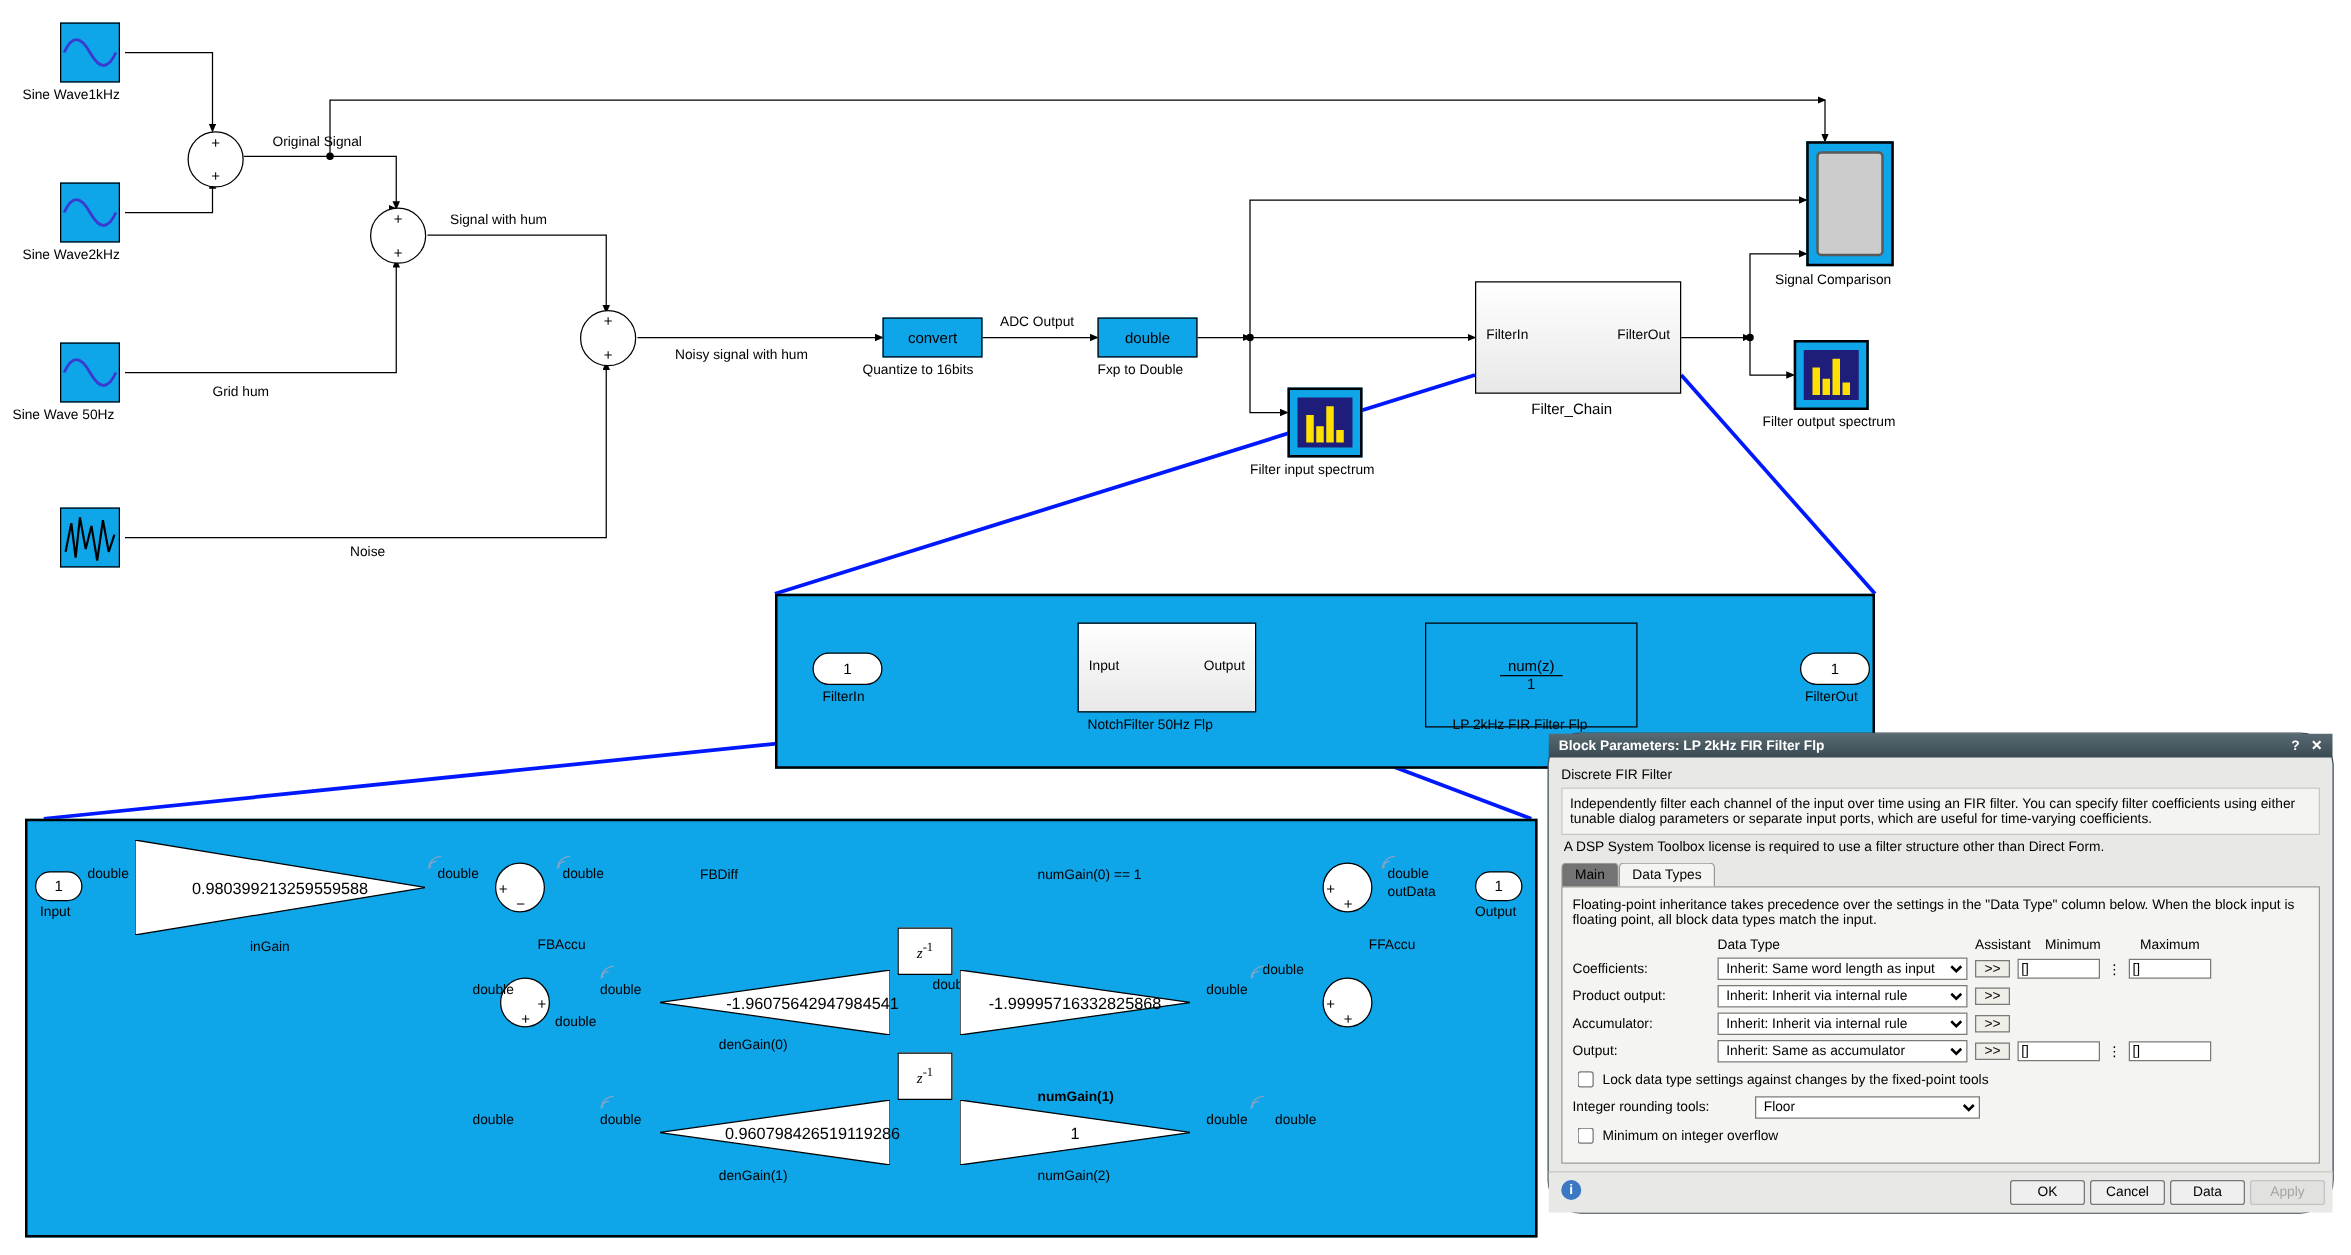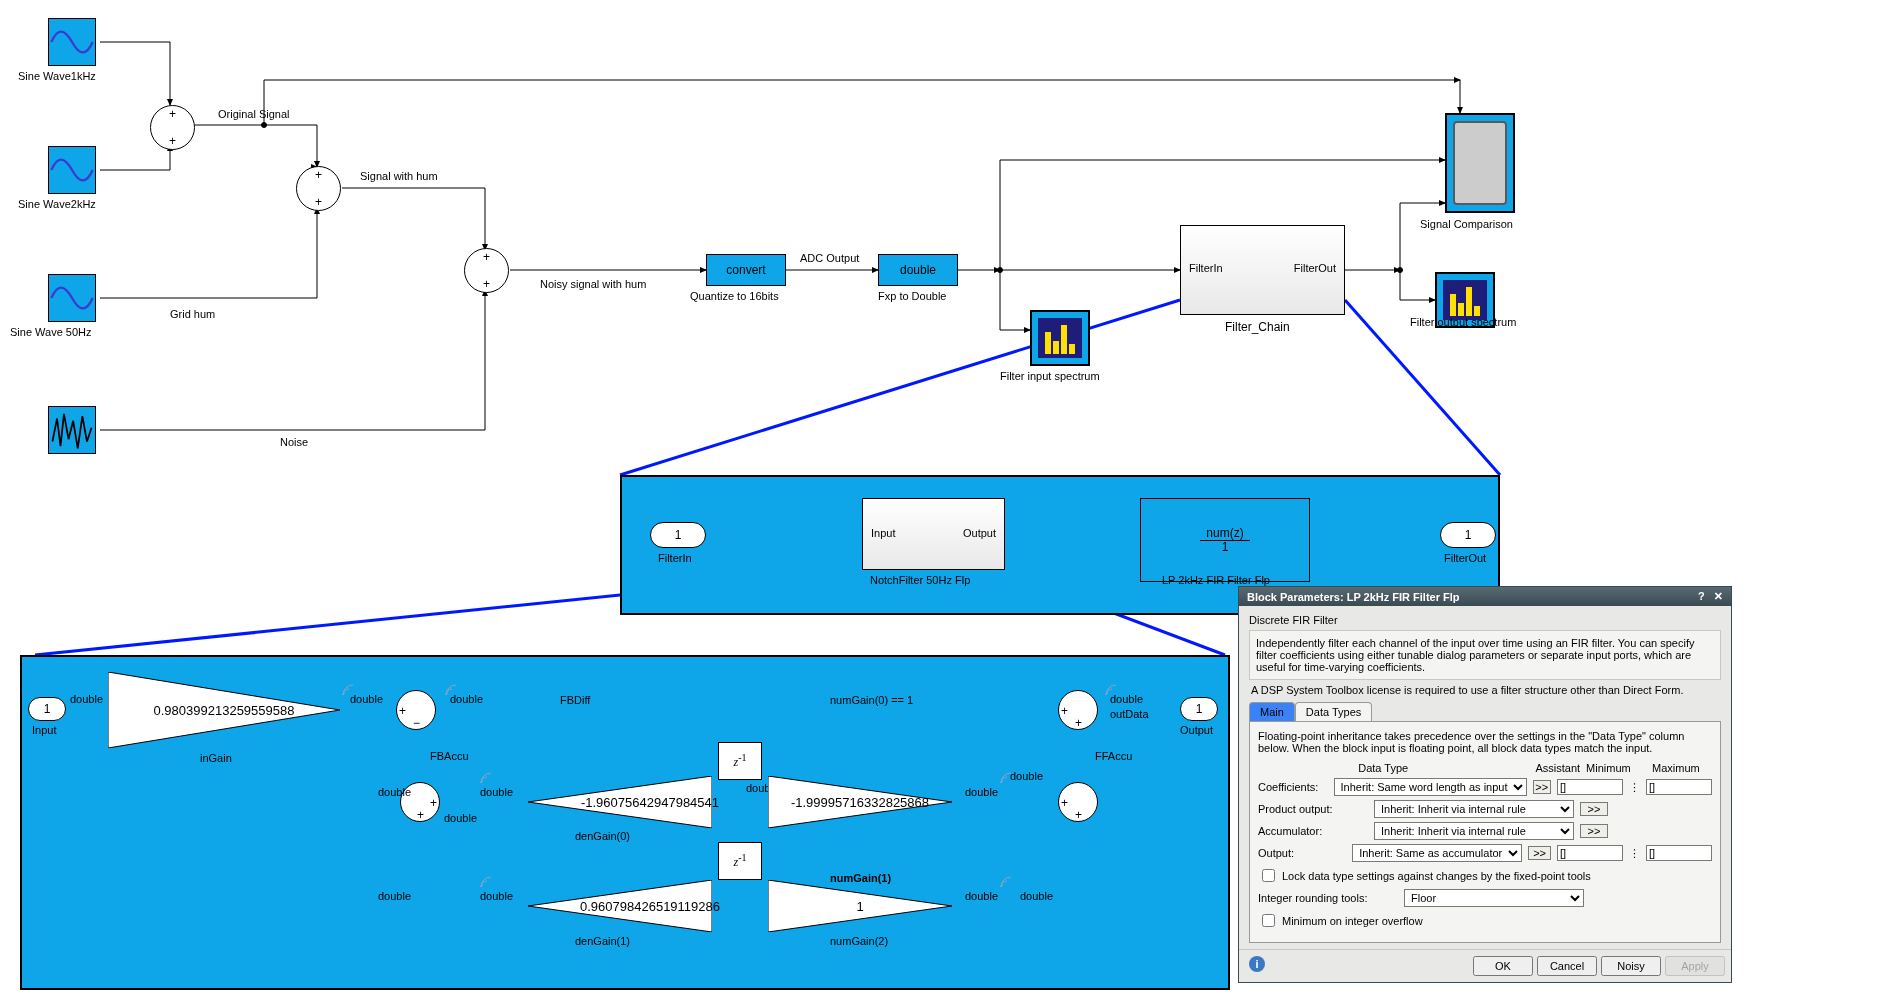--- a/index.html
+++ b/index.html
@@ -15,21 +15,21 @@
   .delay{position:absolute;border:1px solid #000;background:#fff;box-sizing:border-box;display:flex;align-items:center;justify-content:center;font-family:'Times New Roman',serif;font-style:italic;}
   .delay sup{font-size:10px;vertical-align:super;font-style:normal;}
   svg.wires{position:absolute;top:0;left:0;pointer-events:none;}
   .arrowhead{fill:#000;}
   
   .dlg{position:absolute;border:1px solid #3a4a52;background:#e8e8e6;font-family:Tahoma,Arial,sans-serif;font-size:11px;color:#000;box-sizing:border-box;}
   .dlg-title{background:linear-gradient(#5a6a72,#3a4a52);color:#fff;padding:3px 8px;display:flex;align-items:center;justify-content:space-between;font-weight:bold;}
   .dlg-body{padding:6px 10px;}
   .dlg-desc{background:#f4f4f2;border:1px solid #c8c8c0;padding:6px;margin:4px 0;}
   .dlg-tabs{display:flex;gap:0;margin-top:6px;}
-  .dlg-tab{border:1px solid #9a9a94;border-bottom:none;background:#3b82f6;padding:3px 10px;border-top-left-radius:4px;border-top-right-radius:4px;cursor:pointer;}
+  .dlg-tab{border:1px solid #9a9a94;border-bottom:none;background:#737373;padding:3px 10px;border-top-left-radius:4px;border-top-right-radius:4px;cursor:pointer;}
   .dlg-tab.active{background:#f4f4f2;}
   .dlg-panel{border:1px solid #9a9a94;background:#f4f4f2;padding:8px;}
   .dlg-row{display:flex;align-items:center;gap:6px;margin:4px 0;}
   .dlg-row label{width:110px;}
   .dlg-row select,.dlg-row input[type=text]{font-size:11px;padding:1px 2px;background:#fff;border:1px solid #7a7a74;}
   .dlg-row .assist{width:26px;text-align:center;border:1px solid #7a7a74;background:#efeee8;cursor:pointer;}
   .dlg-btns{display:flex;justify-content:flex-end;gap:4px;padding:6px;border-top:1px solid #c8c8c0;background:#e8e8e6;}
   .dlg-btns button{min-width:60px;font-size:11px;padding:2px 8px;}
   .sine-icon svg{width:100%;height:100%;}
   .spec-icon{background:#1e1e7a;display:flex;align-items:flex-end;justify-content:center;gap:2px;padding:4px;box-sizing:border-box;}
@@ -234,21 +234,21 @@
 <div class="lbl small" style="left:1420px;top:218px;">Signal Comparison</div>
 
 <div class="box" style="left:1435px;top:272px;width:60px;height:56px;border-width:2px;">
   <div class="spec-icon" style="position:absolute;inset:6px;">
     <span style="width:6px;height:70%"></span>
         <span style="width:6px;height:40%"></span>
         <span style="width:6px;height:90%"></span>
         <span style="width:6px;height:30%"></span>
   </div>
 </div>
-<div class="lbl small" style="left:1410px;top:316px;text-align:center;">Filter output spectrum</div>
+<div class="lbl small" style="left:1410px;top:332px;text-align:center;">Filter output spectrum</div>
 
 <div class="box" style="left:620px;top:475px;width:880px;height:140px;border-width:2px;"></div>
 
 <div class="port" style="left:650px;top:522px;width:56px;height:26px;">
   <span>1</span>
 </div>
 <div class="lbl small" style="left:658px;top:552px;">FilterIn</div>
 
 <div class="box subsys" style="left:862px;top:498px;width:143px;height:72px;">
   <span class="lbl small" style="left:8px;top:28px;">Input</span>
@@ -383,21 +383,21 @@
 <div class="wifi" style="left:1000px;top:772px;"><svg viewBox="0 0 12 12">
         <path d="M1 11a10 10 0 0 1 10-10M1 11a6 6 0 0 1 6-6M1 11a2 2 0 0 1 2-2" stroke="#8aa3c4" fill="none"></path>
       </svg></div>
 <div class="wifi" style="left:1000px;top:876px;"><svg viewBox="0 0 12 12">
         <path d="M1 11a10 10 0 0 1 10-10M1 11a6 6 0 0 1 6-6M1 11a2 2 0 0 1 2-2" stroke="#8aa3c4" fill="none"></path>
       </svg></div>
 <div class="wifi" style="left:1105px;top:684px;"><svg viewBox="0 0 12 12">
         <path d="M1 11a10 10 0 0 1 10-10M1 11a6 6 0 0 1 6-6M1 11a2 2 0 0 1 2-2" stroke="#8aa3c4" fill="none"></path>
       </svg></div>
 
-<div class="dlg" style="left:1238px;top:586px;width:494px;">
+<div class="dlg" style="left:1238px;top:586px;width:629px;border-radius:27px;">
   <div class="dlg-title">
     <span>Block Parameters: LP 2kHz FIR Filter Flp</span>
     <span>
       <span style="cursor:pointer;margin-right:6px;">?</span>
       <span style="cursor:pointer;">✕</span>
     </span>
   </div>
   <div class="dlg-body">
     <div style="font-weight:normal;margin:2px 0 4px 0;">Discrete FIR Filter</div>
     <div class="dlg-desc">Independently filter each channel of the input over time using an FIR filter. You can specify filter coefficients using either tunable dialog parameters or separate input ports, which are useful for time-varying coefficients.</div>
@@ -460,18 +460,18 @@
       <div class="chk">
         <input type="checkbox" style="">
         <span>Minimum on integer overflow</span>
       </div>
     </div>
   </div>
   <div class="dlg-btns">
     <span style="margin-right:auto;margin-left:4px;width:16px;height:16px;border-radius:50%;background:#3b78c4;color:#fff;display:inline-flex;align-items:center;justify-content:center;font-weight:bold;">i</span>
     <button>OK</button>
     <button>Cancel</button>
-    <button>Noisy</button>
+    <button>Data</button>
     <button disabled="">Apply</button>
   </div>
 </div>
 
 </div>
 
 </body></html>

